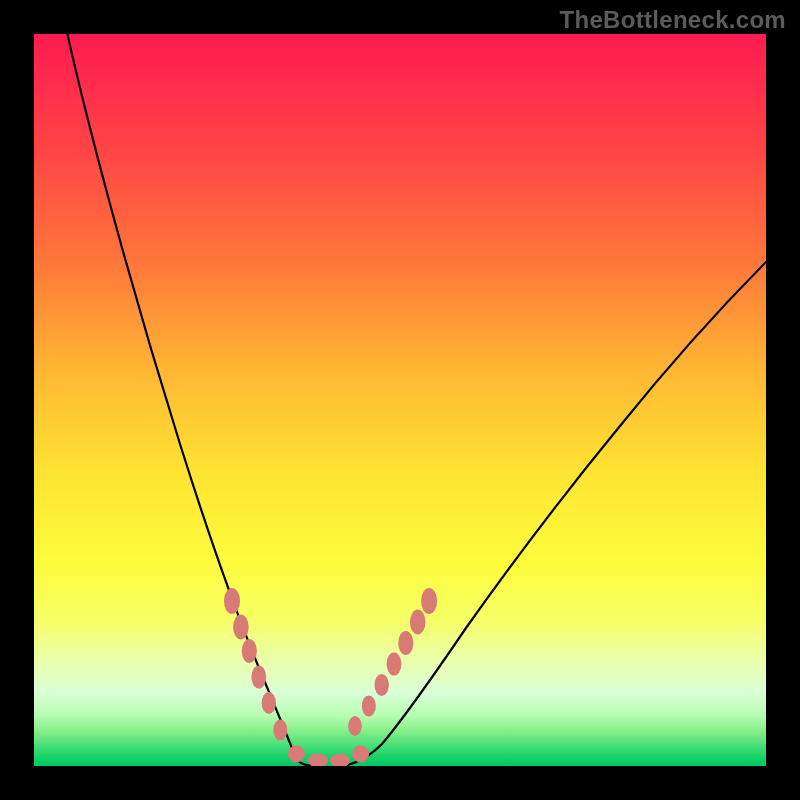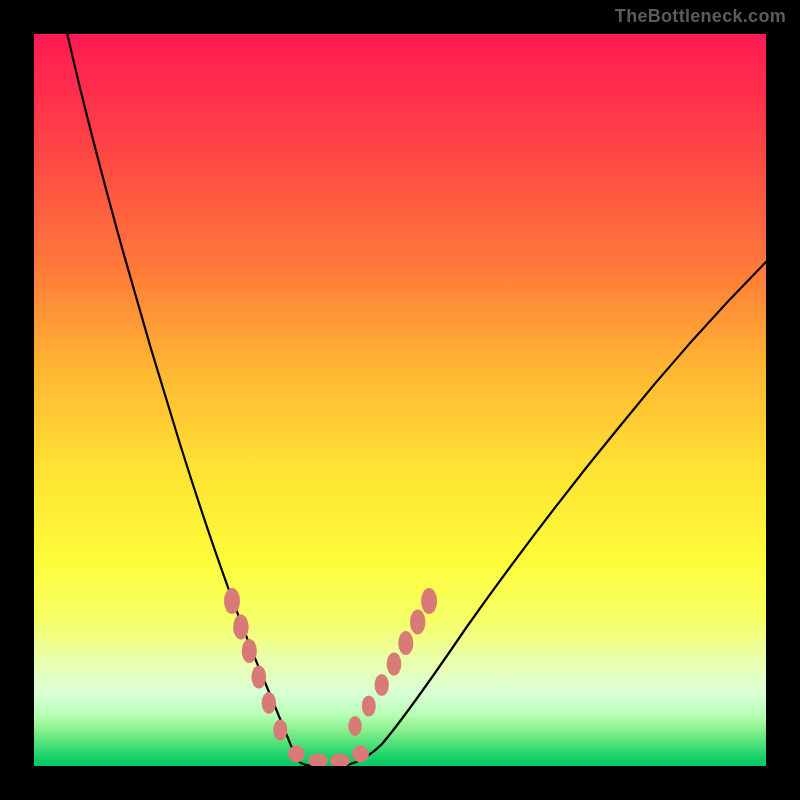--- a/index.html
+++ b/index.html
@@ -38,21 +38,21 @@
       #8cf08c 95%,
       #4fe07a 97%,
       #1fd36a 98.5%,
       #00c864 100%
     );
   }
   .watermark {
     position: absolute;
     top: 6px;
     right: 14px;
-    font-size: 18px;
+    font-size: 24px;
     font-weight: 600;
     color: #5b5b5b;
     letter-spacing: 0.3px;
     pointer-events: none;
   }
   svg.curves {
     position: absolute;
     inset: 0;
   }
   .curve {

